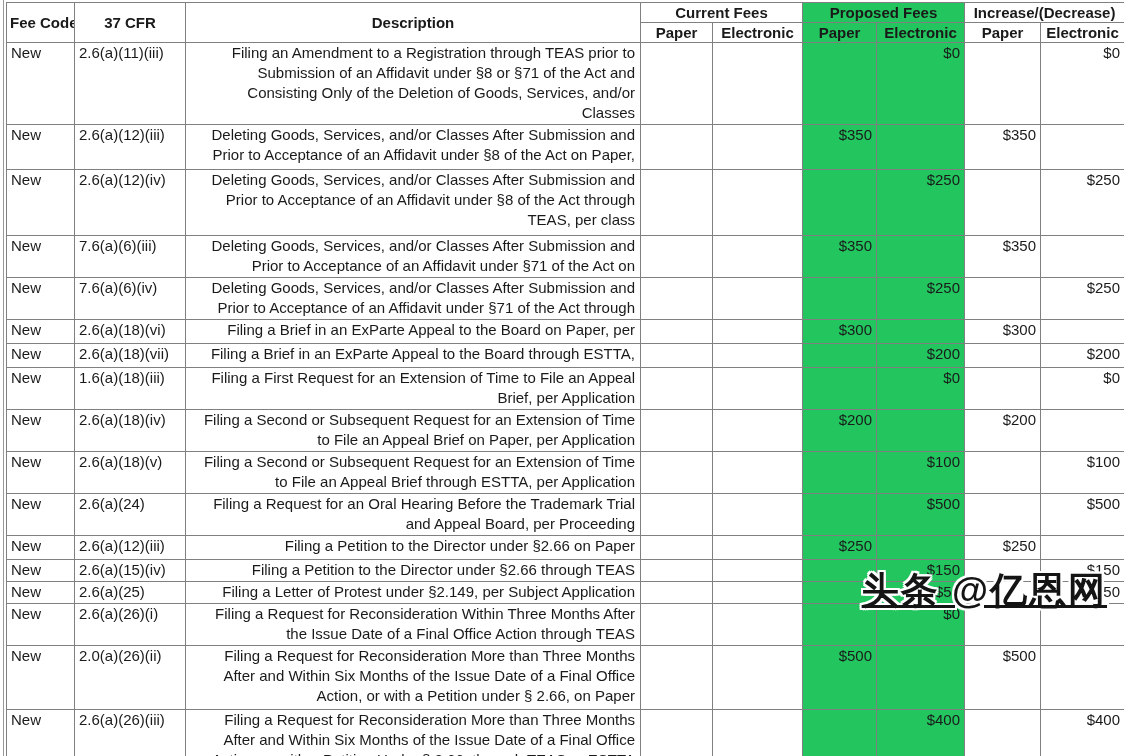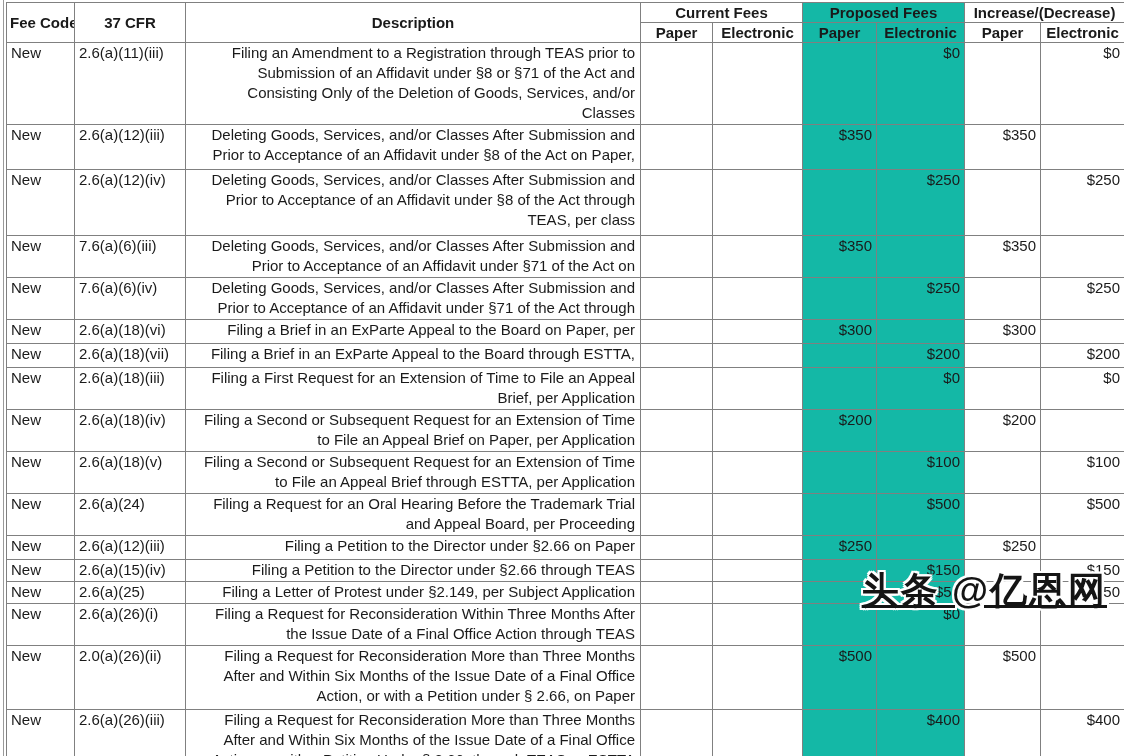--- a/index.html
+++ b/index.html
@@ -41,21 +41,21 @@
     font-size: 15px;
     line-height: 20px;
     vertical-align: top;
     padding: 0 3px 1px 3px;
     overflow: hidden;
   }
   td.left  { text-align: left; padding-left: 4px; }
   td.desc  { text-align: right; padding-left: 5px; padding-right: 5px; }
   td.money { text-align: right; padding-right: 4px; }
 
-  .proposed { background: #14b8a6; }
+  .proposed { background: #22c55e; }
 
   tr.selected td.first {
     position: relative;
   }
   tr.selected td.first::before {
     content: "";
     position: absolute;
     left: -6px; top: -1px; bottom: -1px;
     width: 4px;
     background: #35914e;
@@ -186,21 +186,21 @@
       <td class="desc">Filing a Brief in an ExParte Appeal to the Board through ESTTA,</td>
       <td class="money"></td>
       <td class="money"></td>
       <td class="money proposed"></td>
       <td class="money proposed">$200</td>
       <td class="money"></td>
       <td class="money">$200</td>
     </tr>
         <tr style="height: 40px;">
       <td class="left first">New</td>
-      <td class="left">2.6(a)(18)(iii)</td>
+      <td class="left">1.6(a)(18)(iii)</td>
       <td class="desc">Filing a First Request for an Extension of Time to File an Appeal Brief, per Application</td>
       <td class="money"></td>
       <td class="money"></td>
       <td class="money proposed"></td>
       <td class="money proposed">$0</td>
       <td class="money"></td>
       <td class="money">$0</td>
     </tr>
         <tr style="height: 41px;">
       <td class="left first">New</td>

